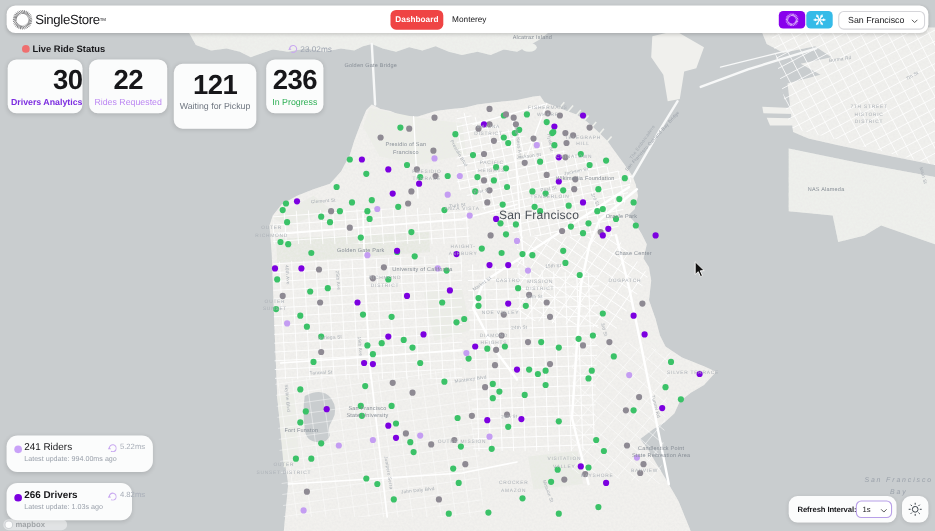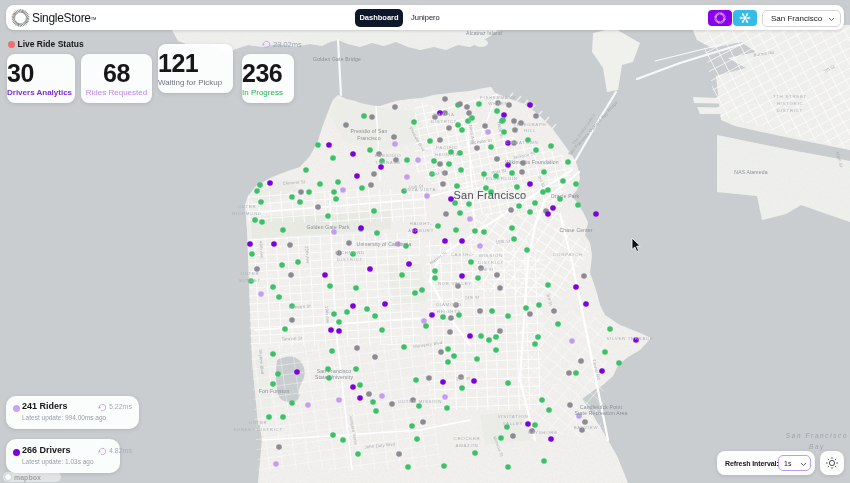--- a/index.html
+++ b/index.html
@@ -535,22 +535,22 @@
       <line x1="15.68" y1="7.73" x2="14.50" y2="4.20" stroke="#2b2b2e" stroke-width="0.55"></line>
       <line x1="16.68" y1="8.06" x2="16.22" y2="4.37" stroke="#2b2b2e" stroke-width="0.55"></line>
       <line x1="17.61" y1="8.58" x2="17.87" y2="4.87" stroke="#2b2b2e" stroke-width="0.55"></line>
       <line x1="18.41" y1="9.27" x2="19.39" y2="5.68" stroke="#2b2b2e" stroke-width="0.55"></line>
       <line x1="19.06" y1="10.11" x2="20.72" y2="6.78" stroke="#2b2b2e" stroke-width="0.55"></line>
       <line x1="19.54" y1="11.05" x2="21.82" y2="8.11" stroke="#2b2b2e" stroke-width="0.55"></line>
       <line x1="19.82" y1="12.07" x2="22.63" y2="9.63" stroke="#2b2b2e" stroke-width="0.55"></line>
       <line x1="19.90" y1="13.13" x2="23.13" y2="11.28" stroke="#2b2b2e" stroke-width="0.55"></line>
     </svg>
   <div class="abs" style="left:26px;top:5.5px;font-size:12px;font-weight:500;color:#17171a;letter-spacing:-0.3px">SingleStore<span style="font-size:4px;vertical-align:2.5px">TM</span></div>
-  <div class="abs" style="left:349px;top:3.5px;width:48px;height:18px;background:#0f172a;border-radius:5px;color:#fff;font-size:7.5px;font-weight:600;text-align:center;line-height:18px">Dashboard</div>
-  <div class="abs" style="left:405px;top:7.5px;font-size:7.5px;font-weight:500;color:#17171a">Junipero</div>
+  <div class="abs" style="left:349px;top:3.5px;width:48px;height:18px;background:#ef4444;border-radius:5px;color:#fff;font-size:7.5px;font-weight:600;text-align:center;line-height:18px">Dashboard</div>
+  <div class="abs" style="left:405px;top:7.5px;font-size:7.5px;font-weight:500;color:#17171a">Monterey</div>
   <div class="abs" style="left:702px;top:5px;width:24px;height:16px;background:#8800ec;border-radius:4px"><svg width="24" height="16">
         <line x1="15.32" y1="8.74" x2="17.80" y2="8.00" stroke="#ffffff" stroke-width="0.6"></line>
         <line x1="15.01" y1="9.58" x2="17.60" y2="9.50" stroke="#ffffff" stroke-width="0.6"></line>
         <line x1="14.50" y1="10.30" x2="17.02" y2="10.90" stroke="#ffffff" stroke-width="0.6"></line>
         <line x1="13.82" y1="10.87" x2="16.10" y2="12.10" stroke="#ffffff" stroke-width="0.6"></line>
         <line x1="13.02" y1="11.24" x2="14.90" y2="13.02" stroke="#ffffff" stroke-width="0.6"></line>
         <line x1="12.14" y1="11.40" x2="13.50" y2="13.60" stroke="#ffffff" stroke-width="0.6"></line>
         <line x1="11.26" y1="11.32" x2="12.00" y2="13.80" stroke="#ffffff" stroke-width="0.6"></line>
         <line x1="10.42" y1="11.01" x2="10.50" y2="13.60" stroke="#ffffff" stroke-width="0.6"></line>
         <line x1="9.70" y1="10.50" x2="9.10" y2="13.02" stroke="#ffffff" stroke-width="0.6"></line>
@@ -591,52 +591,52 @@
         <line x1="13.49" y1="5.43" x2="13.36" y2="3.81" stroke="#ffffff" stroke-width="1"></line>
       </svg></div>
   <div class="abs" style="left:756px;top:4.5px;width:79px;height:17px;border:1px solid #d6d6da;border-radius:5px;background:#fff">
     <span class="abs" style="left:8px;top:3.5px;font-size:8px;color:#17171a;font-weight:500">San Francisco</span>
     <svg class="abs" width="7" height="7" style="right:5px;top:5.5px">
         <path d="M1,2 L3.5,4.5 L6,2" stroke="#555" stroke-width="0.9" fill="none"></path>
       </svg>
   </div>
 </div>
 
-<div class="abs" style="left:8px;top:39px;display:flex;align-items:center">
+<div class="abs" style="left:20px;top:39px;display:flex;align-items:center">
   <div style="width:7px;height:7px;border-radius:50%;background:#ef6f6f"></div>
   <div style="margin-left:2.5px;font-size:8.5px;font-weight:700;color:#17171a">Live Ride Status</div>
 </div>
 <div class="abs" style="left:262px;top:40px;display:flex;align-items:flex-end">
   <svg width="9" height="9">
       <path d="M 1.2999999999999998,4.5 a 3.2,3.2 0 1 1 1.6,2.7840000000000003" fill="none" stroke="#c9a9f0" stroke-width="1"></path>
       <path d="M -0.10000000000000009,5.5 l 1.5,-2.2 l 1.6,2.0 z" fill="#c9a9f0"></path>
     </svg>
   <span style="margin-left:2px;font-size:7.5px;color:#9ca3af">23.02ms</span>
 </div>
 
-<div class="abs card" style="left:7px;top:54px;width:68px;height:49px;text-align:left">
+<div class="abs card" style="left:7px;top:54px;width:68px;height:49px;text-align:right">
   <div style="font-size:25px;font-weight:800;color:#17171a;margin-top:4.5px;letter-spacing:-0.5px">30</div>
   <div style="font-size:8px;font-weight:700;color:#7c2de0;margin-top:0px;white-space:nowrap">Drivers Analytics</div>
 </div>
 <div class="abs card" style="left:81px;top:54px;width:71px;height:49px;text-align:center">
-  <div style="font-size:25px;font-weight:800;color:#17171a;margin-top:4.5px;letter-spacing:-0.5px">68</div>
+  <div style="font-size:25px;font-weight:800;color:#17171a;margin-top:4.5px;letter-spacing:-0.5px">22</div>
   <div style="font-size:8px;font-weight:400;color:#bc87f2;margin-top:0px;white-space:nowrap">Rides Requested</div>
 </div>
-<div class="abs card" style="left:158px;top:44px;width:75px;height:49px;text-align:left">
+<div class="abs card" style="left:158px;top:58px;width:75px;height:59px;text-align:center">
   <div style="font-size:25px;font-weight:800;color:#17171a;margin-top:4.5px;letter-spacing:-0.5px">121</div>
   <div style="font-size:8px;font-weight:400;color:#6f7680;margin-top:0px;white-space:nowrap">Waiting for Pickup</div>
 </div>
-<div class="abs card" style="left:242px;top:54px;width:52px;height:49px;text-align:left">
+<div class="abs card" style="left:242px;top:54px;width:52px;height:49px;text-align:center">
   <div style="font-size:25px;font-weight:800;color:#17171a;margin-top:4.5px;letter-spacing:-0.5px">236</div>
   <div style="font-size:8px;font-weight:400;color:#2eaf55;margin-top:0px;white-space:nowrap">In Progress</div>
 </div>
 
 <div class="abs card" style="left:6px;top:396px;width:133px;height:33px;border-radius:10px">
   <div style="position:absolute;left:7px;top:9px;width:7px;height:7px;border-radius:50%;background:#c9a2f8"></div>
-  <div style="position:absolute;left:16px;top:5px;font-size:9px;font-weight:700;color:#17171a">241 Riders</div>
+  <div style="position:absolute;left:16px;top:5px;font-size:9px;font-weight:400;color:#17171a">241 Riders</div>
   <svg class="abs" width="8" height="8" style="left:92px;top:7px">
       <path d="M 1.2999999999999998,4.5 a 3.2,3.2 0 1 1 1.6,2.7840000000000003" fill="none" stroke="#c9a9f0" stroke-width="1"></path>
       <path d="M -0.10000000000000009,5.5 l 1.5,-2.2 l 1.6,2.0 z" fill="#c9a9f0"></path>
     </svg>
   <div style="position:absolute;left:103px;top:7px;font-size:7px;color:#a8aeb8">5.22ms</div>
   <div style="position:absolute;left:16px;top:17.5px;font-size:6.5px;color:#9aa1ab">Latest update: 994.00ms ago</div>
 </div>
 <div class="abs card" style="left:6px;top:439px;width:114px;height:34px;border-radius:10px">
   <div style="position:absolute;left:7px;top:10px;width:7px;height:7px;border-radius:50%;background:#7c00e0"></div>
   <div style="position:absolute;left:16px;top:6px;font-size:9px;font-weight:700;color:#17171a">266 Drivers</div>

